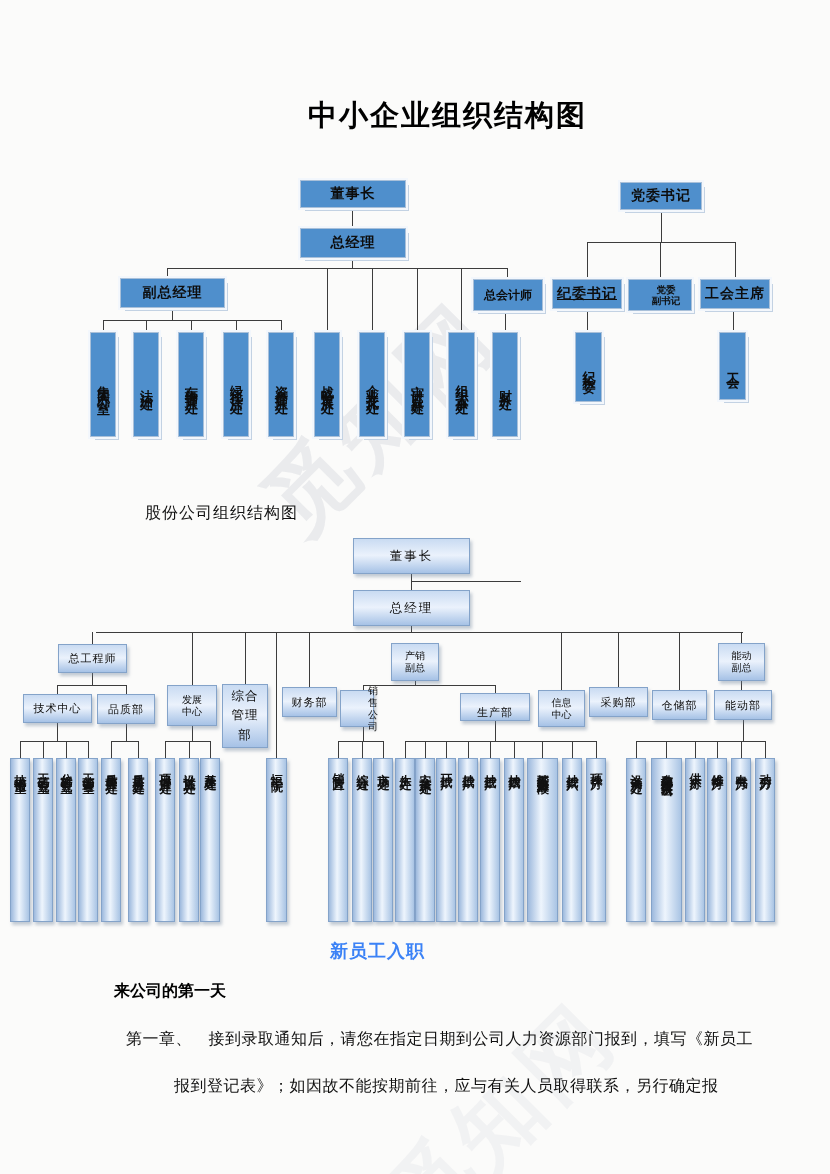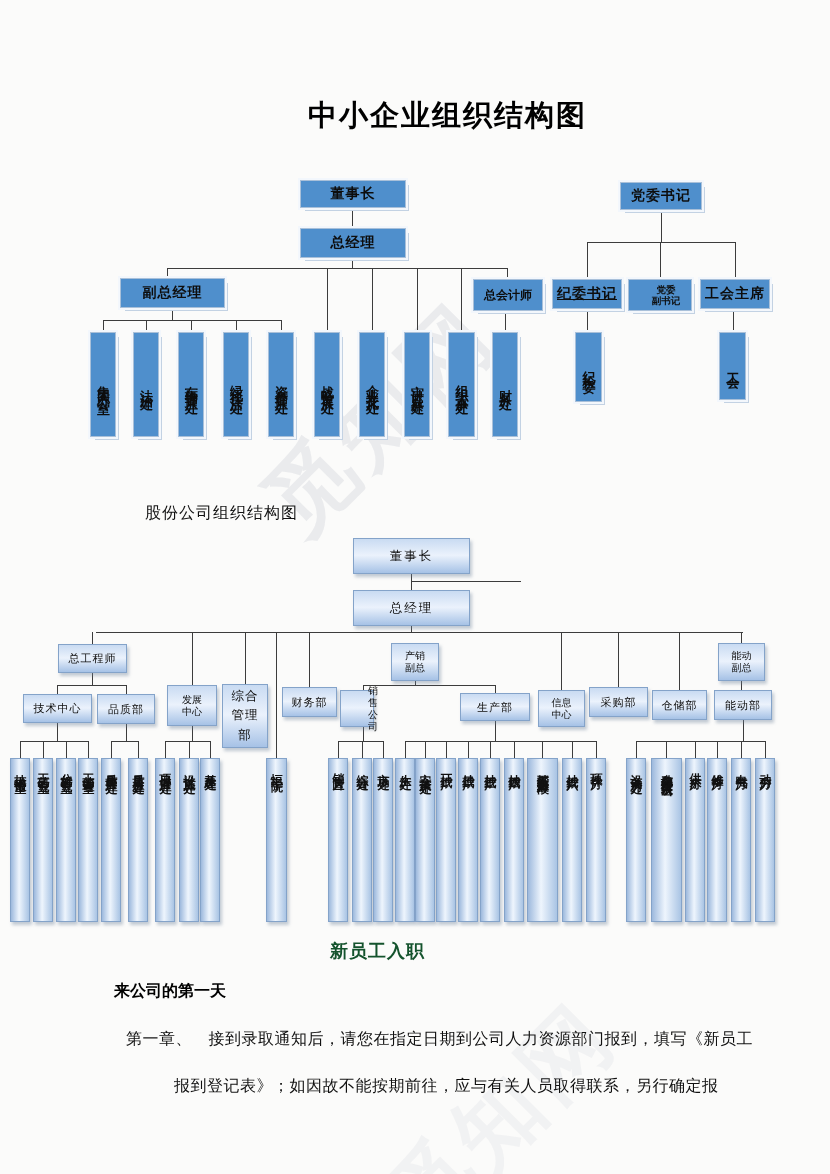--- a/index.html
+++ b/index.html
@@ -32,21 +32,21 @@
     font-weight:bold;font-size:29px;color:#000;letter-spacing:2px;z-index:3;
   }
   .sec2-title{
     position:absolute;left:145px;top:503px;
     font-family:"Liberation Serif","DejaVu Serif",serif;
     font-size:16px;color:#111;letter-spacing:1px;z-index:3;
   }
   .sec3-heading{
     position:absolute;left:330px;top:939px;
     font-family:"Liberation Serif","DejaVu Serif",serif;
-    font-weight:bold;font-size:18px;color:#14532d;letter-spacing:1px;z-index:3;text-align:center;
+    font-weight:bold;font-size:18px;color:#3b82f6;letter-spacing:1px;z-index:3;text-align:center;
   }
   .sec3-sub{
     position:absolute;left:114px;top:981px;
     font-family:"Liberation Serif","DejaVu Serif",serif;
     font-weight:bold;font-size:16px;color:#000;z-index:3;
   }
   .para1{
     position:absolute;left:126px;top:1029px;width:690px;
     font-family:"Liberation Serif","DejaVu Serif",serif;
     font-size:16px;color:#111;letter-spacing:0.5px;z-index:3;
@@ -231,21 +231,21 @@
     <div class="node b2s" style="left: 23px; top: 694px; width: 69px; height: 29px;"><span>技术中心</span></div>
     <div class="node b2s" style="left: 97px; top: 694px; width: 58px; height: 30px; text-align: center;"><span>品质部</span></div>
     <div class="node b2xs" style="left: 167px; top: 685px; width: 50px; height: 41px;"><span>发展
 中心</span></div>
     <div class="node b2m" style="left: 222px; top: 684px; width: 46px; height: 64px;"><span>综合
 管理
 部</span></div>
     <div class="node b2s" style="left: 282px; top: 687px; width: 55px; height: 30px;"><span>财务部</span></div>
     <div class="node b2xs" style="left: 340px; top: 690px; width: 28px; height: 37px; padding-left: 32px;"><span>销售
 公司</span></div>
-    <div class="node b2s" style="left: 460px; top: 693px; width: 70px; height: 28px;"><span>生产部</span></div>
+    <div class="node b2s" style="left: 460px; top: 693px; width: 70px; height: 28px; align-items: flex-end;"><span>生产部</span></div>
     <div class="node b2xs" style="left: 538px; top: 690px; width: 47px; height: 37px;"><span>信息
 中心</span></div>
     <div class="node b2s" style="left: 589px; top: 687px; width: 59px; height: 30px;"><span>采购部</span></div>
     <div class="node b2s" style="left: 652px; top: 690px; width: 55px; height: 30px;"><span>仓储部</span></div>
     <div class="node b2s" style="left: 714px; top: 690px; width: 58px; height: 30px;"><span>能动部</span></div>
     <div class="node v2" style="left: 10px; top: 758px; width: 20px; height: 164px;"><span>技术情报室</span></div>
     <div class="node v2" style="left: 33px; top: 758px; width: 20px; height: 164px;"><span>工艺研究室</span></div>
     <div class="node v2" style="left: 56px; top: 758px; width: 20px; height: 164px;"><span>分析研究室</span></div>
     <div class="node v2" style="left: 78px; top: 758px; width: 20px; height: 164px;"><span>工艺管理室</span></div>
     <div class="node v2" style="left: 101px; top: 758px; width: 20px; height: 164px;"><span>质量管理处</span></div>

